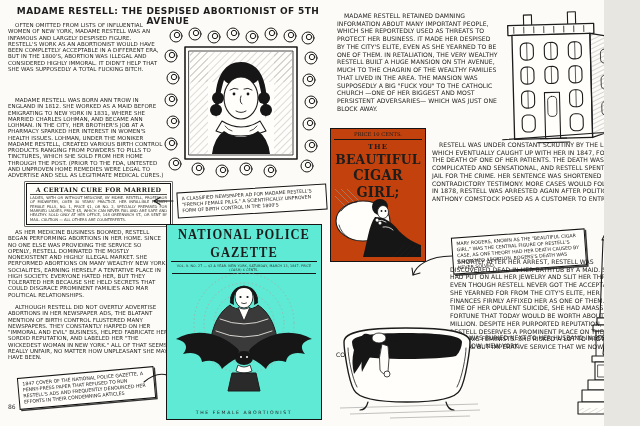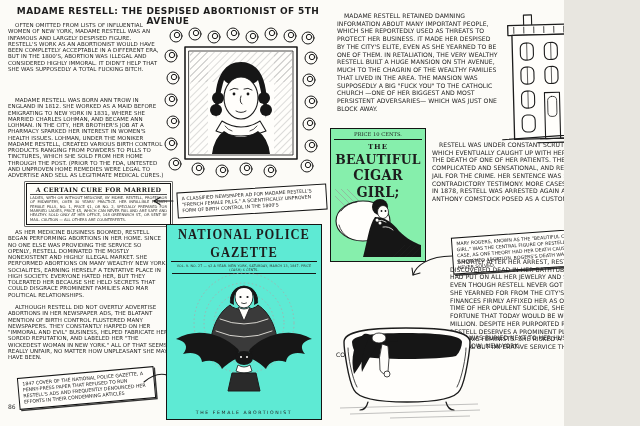--- a/index.html
+++ b/index.html
@@ -1,38 +1,38 @@
 <!DOCTYPE html>
 <html><head>
 <meta charset="utf-8">
 <style>
   html,body{margin:0;padding:0;background:#e8e6e0;}
-  .spread{position:relative;width:544px;height:426px;background:#fcfbf7;overflow:hidden;
-          font-family:"DejaVu Sans",sans-serif;color:#1d1d1d;padding-left:20px;}
+  .spread{position:relative;width:604px;height:426px;background:#fcfbf7;overflow:hidden;
+          font-family:"DejaVu Sans",sans-serif;color:#1d1d1d;}
   .headline{position:absolute;top:6px;left:12px;width:312px;text-align:center;
             font-size:9px;font-weight:bold;letter-spacing:.4px;}
   .para{position:absolute;font-size:5.5px;line-height:1.14;letter-spacing:.05px;text-indent:7px;}
   .para-r{font-size:6.1px;line-height:1.27;}
   .notebox{position:absolute;background:#fffefb;border:1px solid #141414;padding:3px 4px;
            font-size:4.7px;line-height:1.25;box-shadow:1.5px 1.5px 0 rgba(20,20,20,.85);}
   .ad{position:absolute;left:26px;top:183px;width:137px;border:1px solid #141414;
       background:#fffef9;padding:2px 3px;box-shadow:0 0 0 1px #fffef9,0 0 0 1.6px #141414;}
   .ad-head{font-family:"DejaVu Serif",serif;font-weight:bold;font-size:6.3px;text-align:center;
            letter-spacing:.3px;border-bottom:.5px solid #555;padding-bottom:1px;}
   .ad-body{font-size:3.7px;line-height:1.18;text-align:justify;margin-top:1px;color:#2a2a2a;}
   .gazette{position:absolute;left:166px;top:224px;width:156px;height:196px;background:#5eead4;
            border:1.6px solid #141414;box-sizing:border-box;}
   .gz-mast{font-family:"Liberation Serif",serif;font-weight:bold;font-size:12.5px;text-align:center;
            letter-spacing:1px;margin-top:4px;transform:scaleY(1.15);}
   .gz-rule{border-top:1px solid #141414;margin:2px 4px 0 4px;}
   .gz-date{font-size:3.3px;text-align:center;letter-spacing:.1px;margin:1.5px 5px 0 5px;
            border-bottom:1px solid #141414;padding-bottom:1.5px;color:#333;}
   .gz-cap{position:absolute;bottom:4px;left:0;width:100%;text-align:center;font-size:4.6px;
           letter-spacing:1.6px;}
-  .poster{position:absolute;left:330px;top:128px;width:96px;height:134px;background:#86efac;
+  .poster{position:absolute;left:330px;top:128px;width:96px;height:134px;background:#c2410c;
           border:1.6px solid #141414;box-sizing:border-box;}
   .po-price{font-family:"DejaVu Serif",serif;font-size:5.2px;text-align:center;margin-top:2px;
             border-bottom:1px solid #141414;padding-bottom:1.5px;margin-left:3px;margin-right:3px;}
   .po-t1{font-family:"DejaVu Serif",serif;font-weight:bold;font-size:7px;text-align:center;margin-top:2px;letter-spacing:1px;}
   .po-t2{font-family:"DejaVu Serif",serif;font-weight:bold;font-size:13.5px;text-align:center;
          letter-spacing:.2px;transform:scaleX(.92);margin-top:0px;}
   .po-t3{font-family:"DejaVu Serif",serif;font-weight:bold;font-size:14.5px;text-align:center;
          letter-spacing:.2px;transform:scaleX(.9);margin-top:-1px;}
   .pagenum{position:absolute;font-size:6px;color:#333;}
   .burial{position:absolute;left:455px;top:334px;width:172px;font-size:6.1px;line-height:1.3;}

